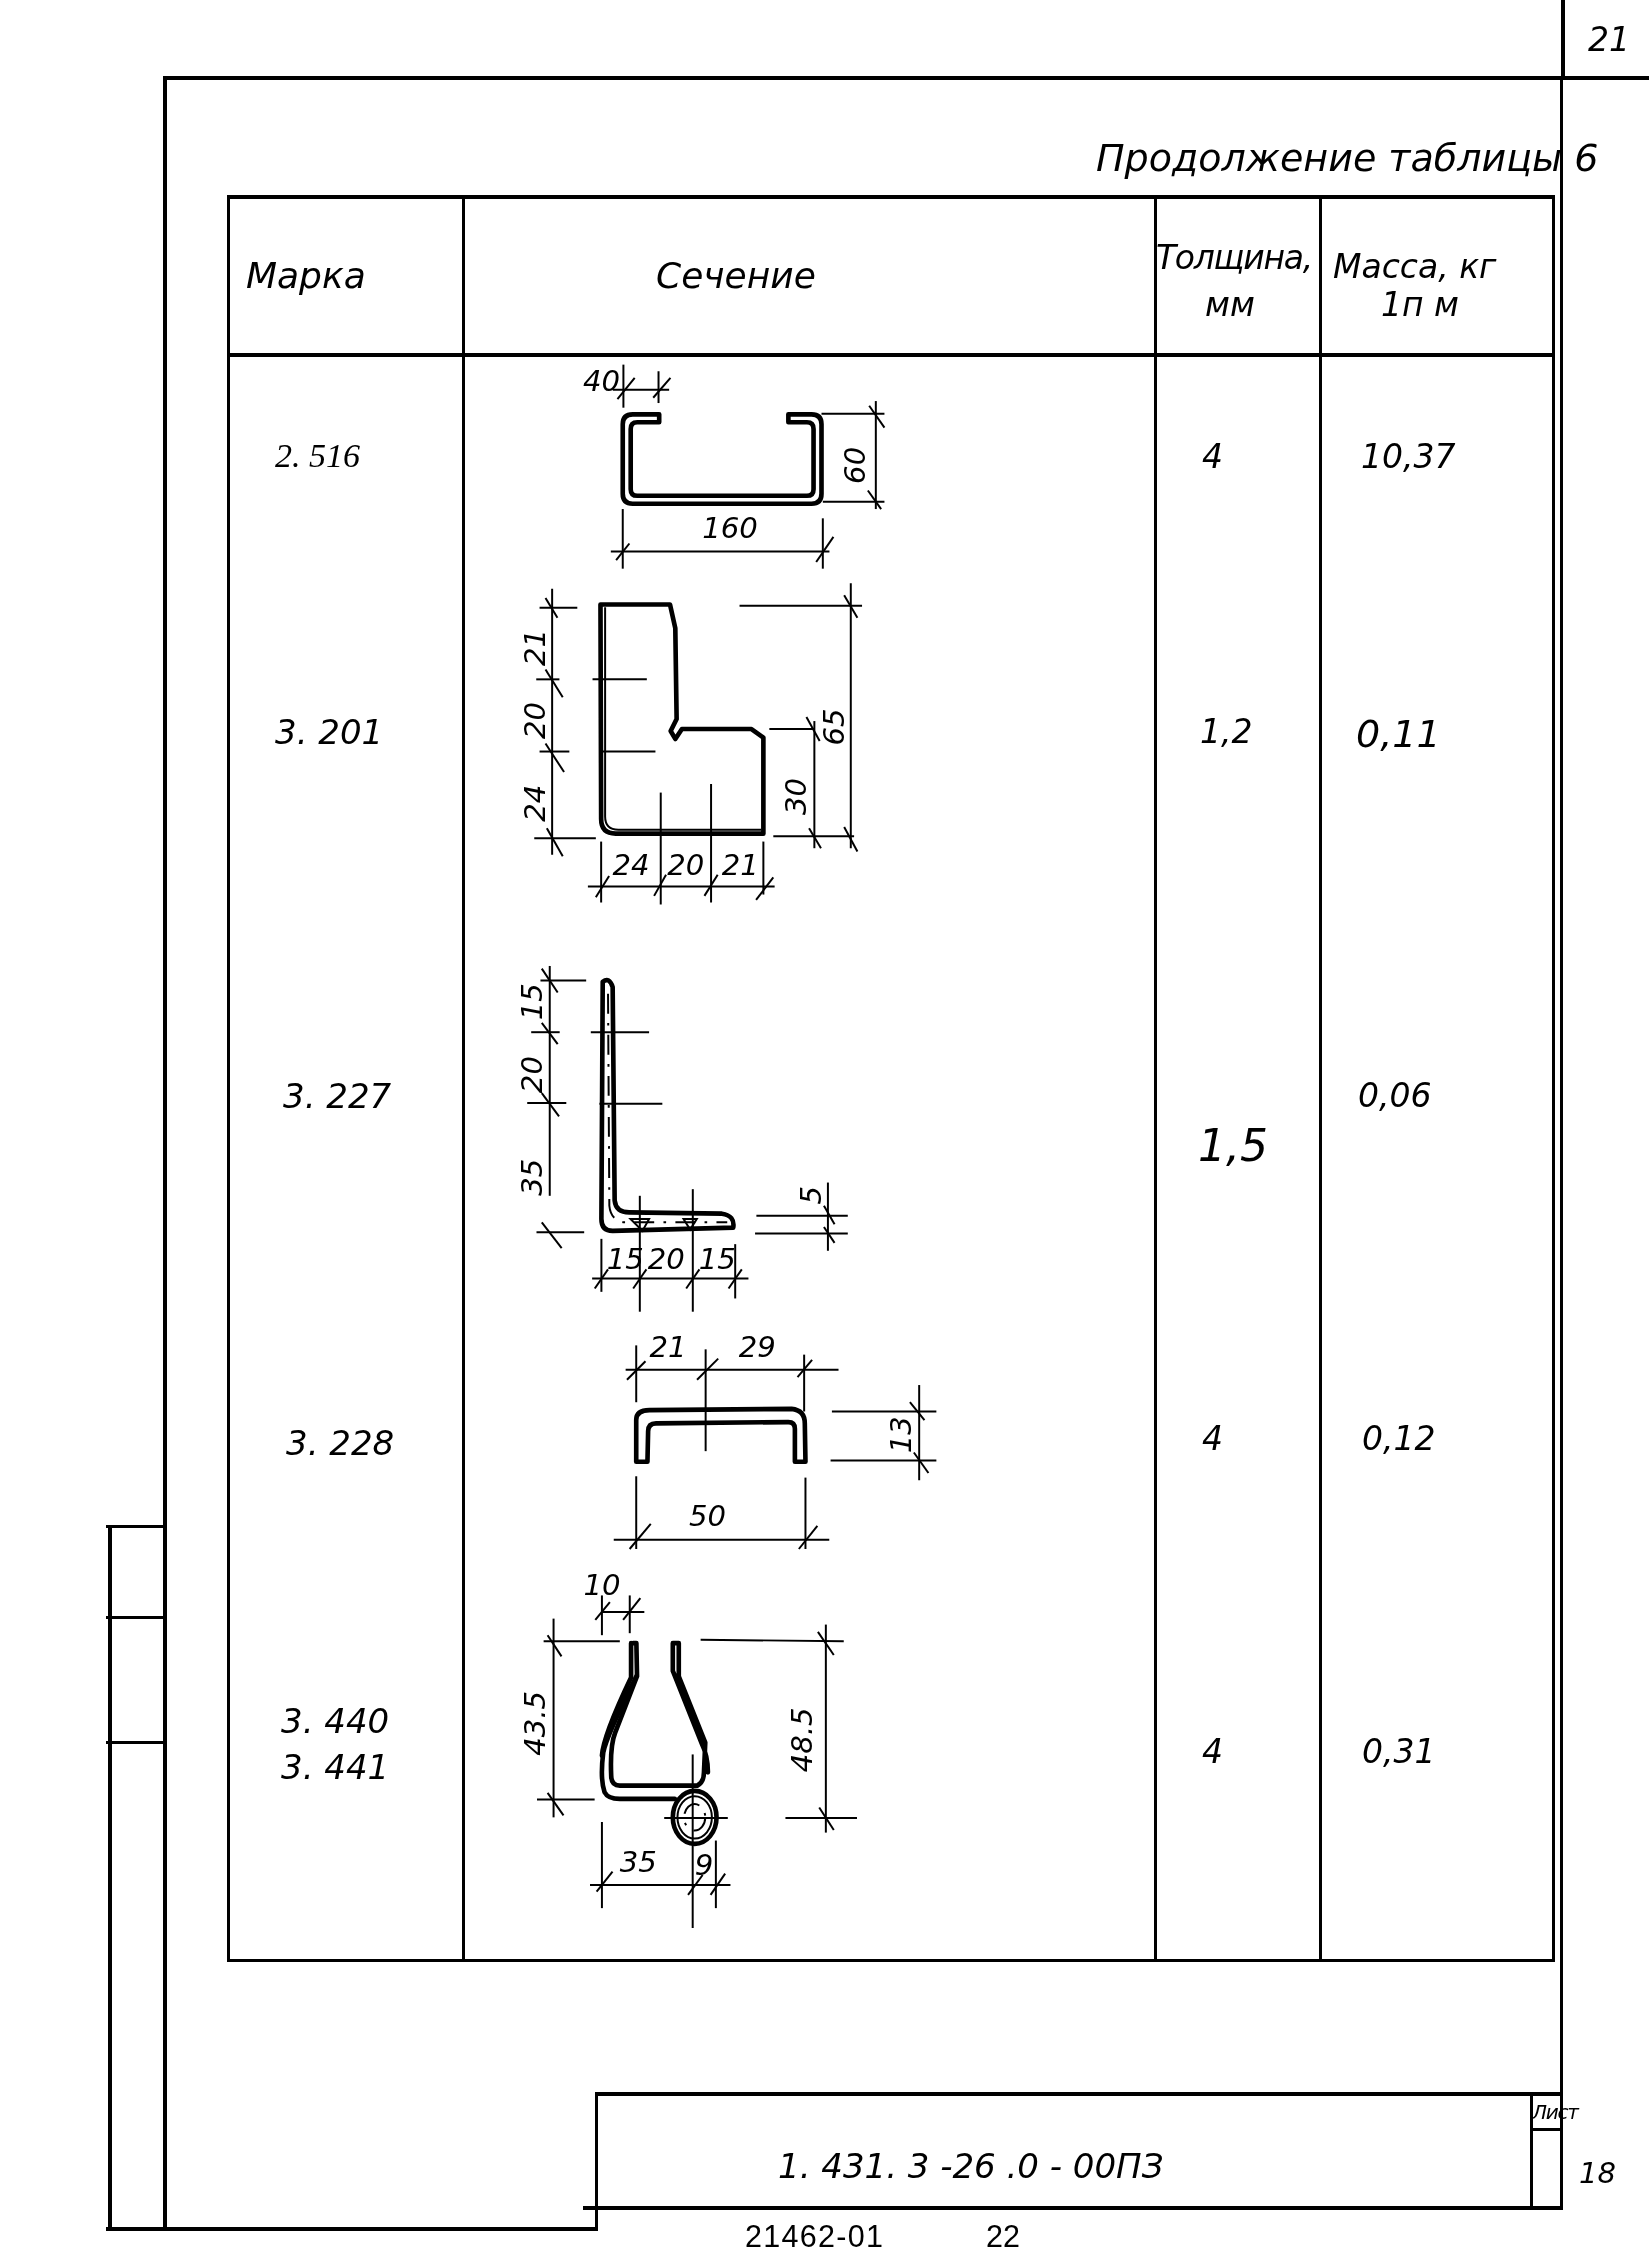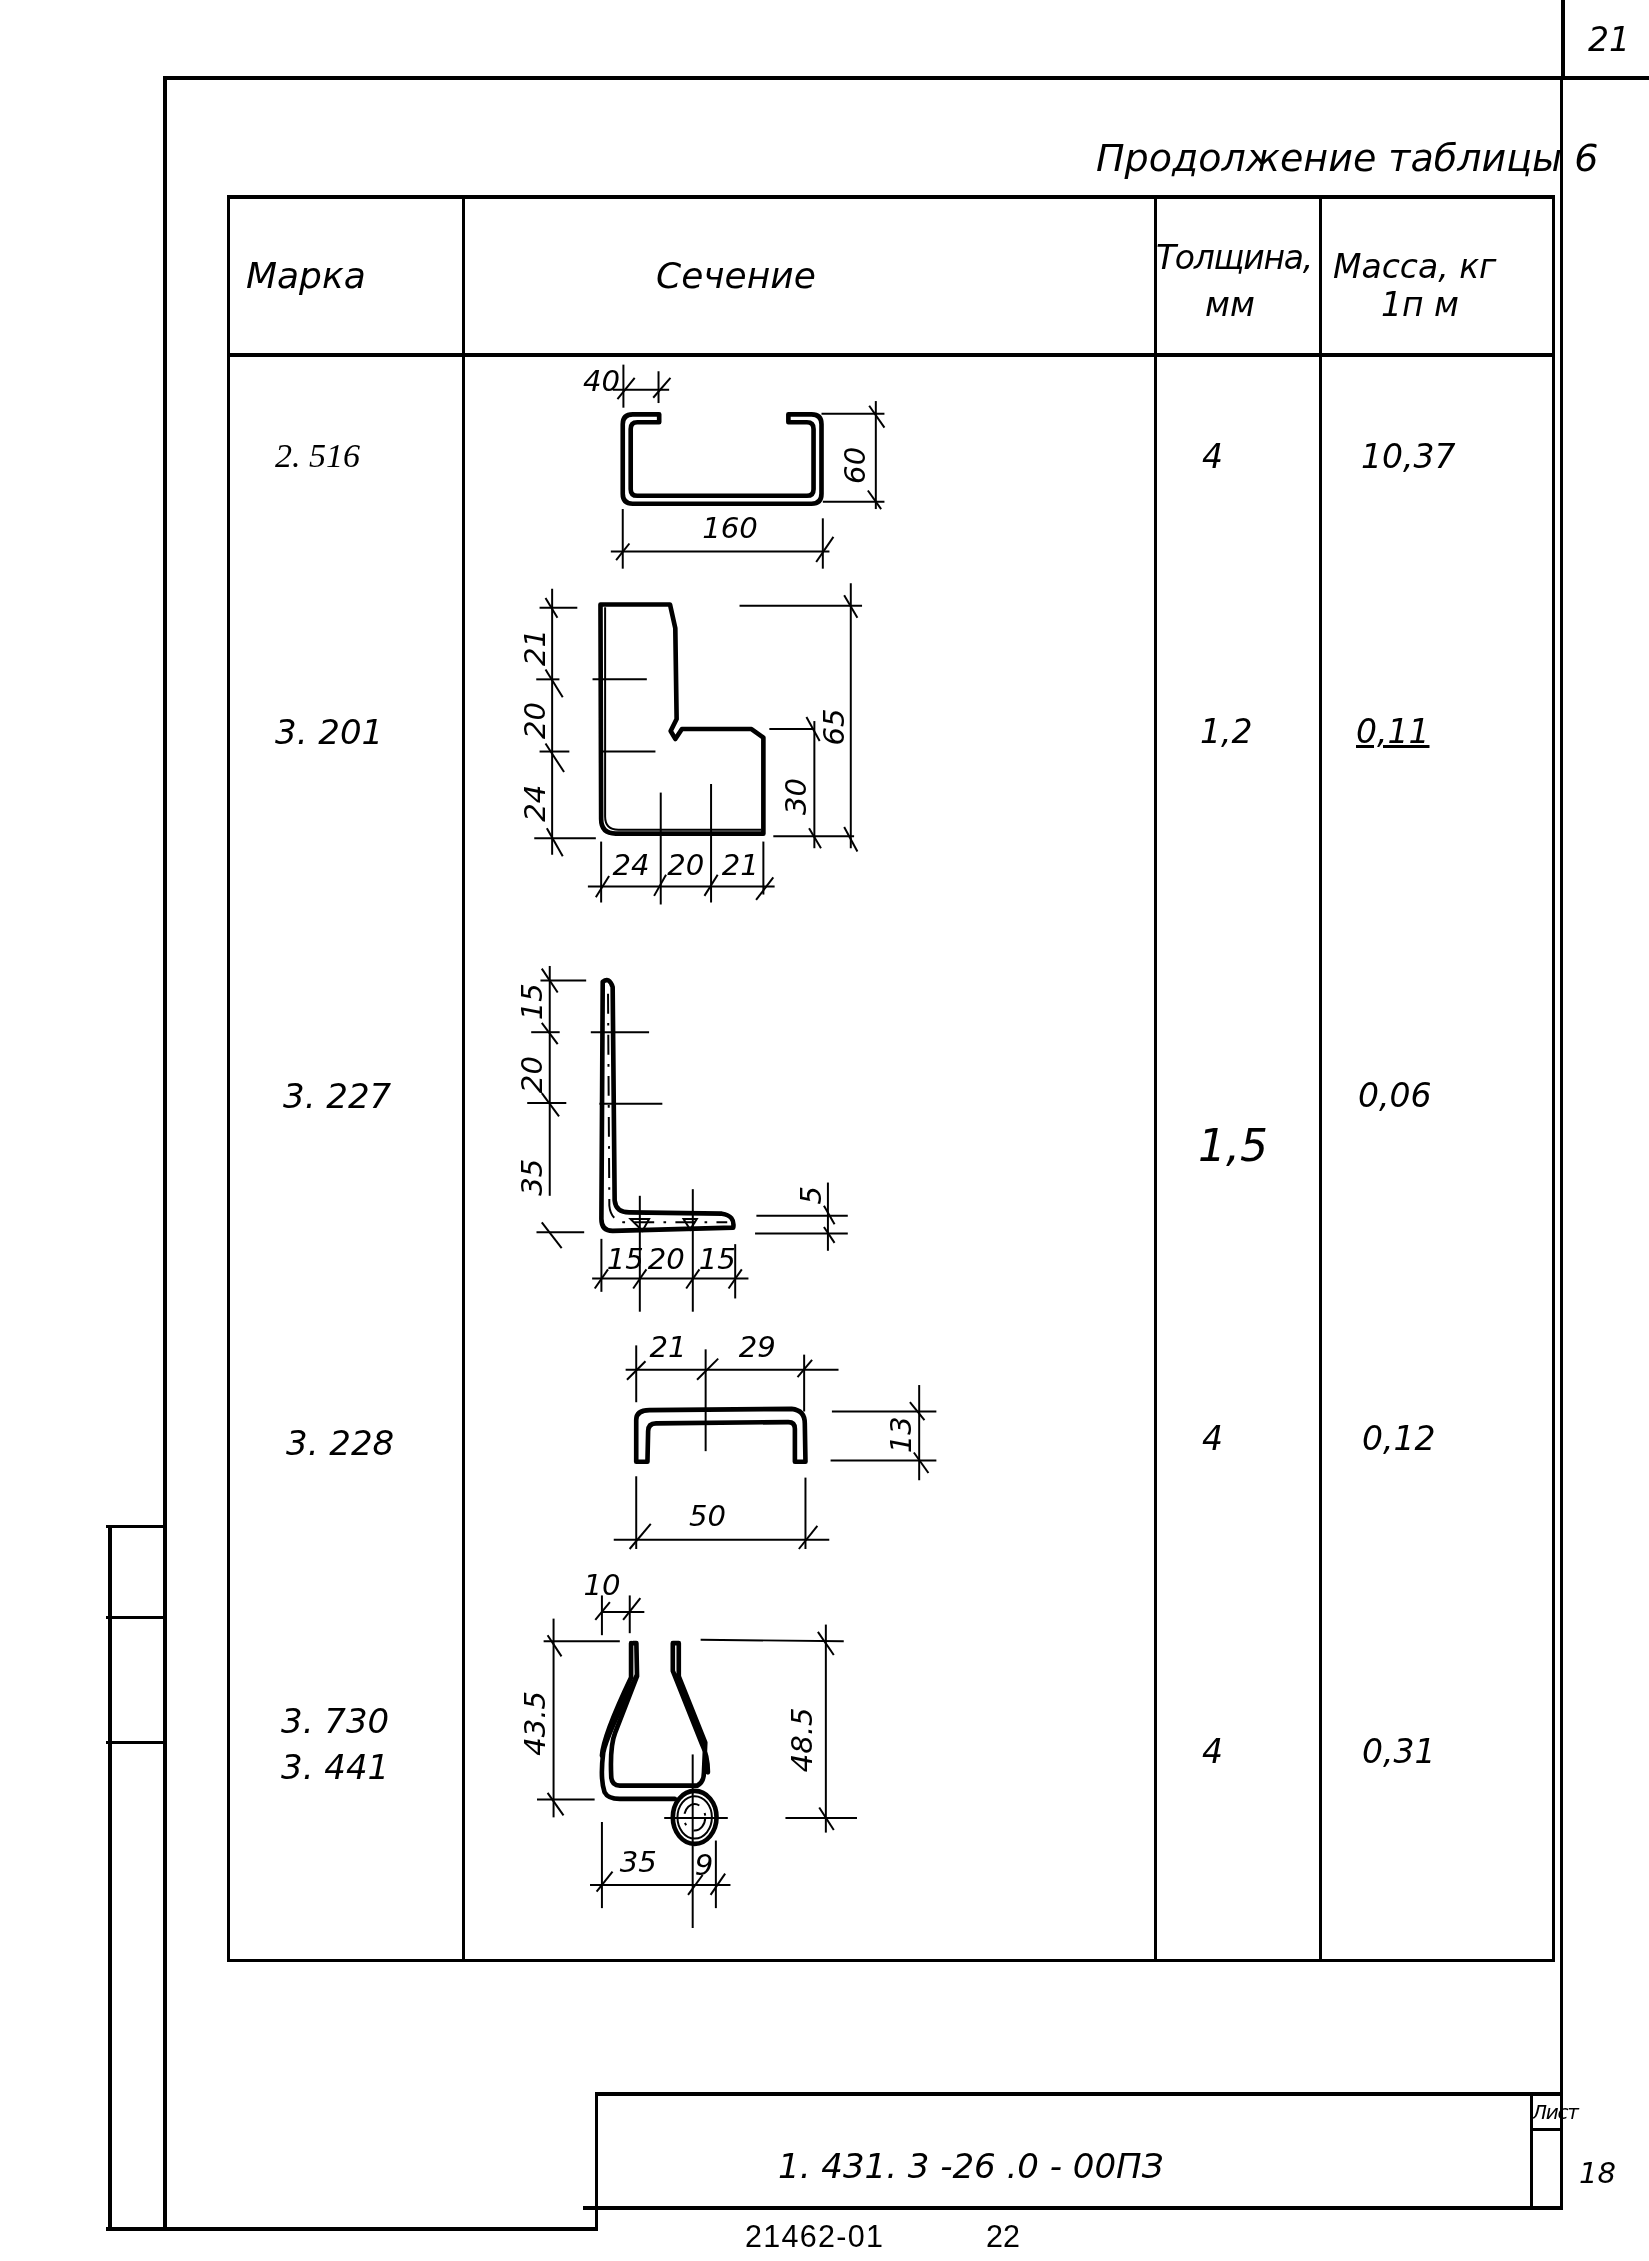--- a/index.html
+++ b/index.html
@@ -74,21 +74,21 @@
       <line class="thin" x1="382" y1="308" x2="408" y2="270"></line>
       <text x="30" y="50">40</text>
       <text x="210" y="272">160</text>
       <text transform="translate(455 190) rotate(-90)">60</text>
     </svg>
   </div>
 
   <div>
     <div class="abs hw" style="left:275px;top:712px;font-size:34px;">3. 201</div>
     <div class="abs hw" style="left:1200px;top:712px;font-size:33px;">1,2</div>
-    <div class="abs hw" style="left:1356px;top:712px;font-size:33px;text-decoration:underline;">0,11</div>
+    <div class="abs hw" style="left:1356px;top:712px;font-size:38px;">0,11</div>
     <svg class="dwg" style="left:523px;top:570px;" width="543" height="371" viewBox="0 0 820 560">
       <path class="prof" d="M 117 52 L 222 52 L 230 88 L 232 225 L 223 243 L 230 255 L 240 240 L 345 240 L 363 253 L 363 398 L 140 398 Q 118 398 118 376 Z"></path>
       <path class="thin" d="M 124 56 L 124 372 Q 124 392 144 392 L 360 392"></path>
       <line class="thin" x1="44" y1="28" x2="44" y2="430"></line>
       <line class="thin" x1="25" y1="57" x2="82" y2="57"></line>
       <line class="thin" x1="20" y1="165" x2="55" y2="165"></line>
       <line class="thin" x1="105" y1="165" x2="187" y2="165"></line>
       <line class="thin" x1="25" y1="274" x2="70" y2="274"></line>
       <line class="thin" x1="115" y1="274" x2="200" y2="274"></line>
       <line class="thin" x1="17" y1="405" x2="110" y2="405"></line>
@@ -193,21 +193,21 @@
       <line class="thin" x1="50" y1="360" x2="82" y2="322"></line>
       <line class="thin" x1="306" y1="360" x2="334" y2="325"></line>
       <text x="80" y="70">21</text>
       <text x="215" y="70">29</text>
       <text transform="translate(475 215) rotate(-90)">13</text>
       <text x="140" y="325">50</text>
     </svg>
   </div>
 
   <div>
-    <div class="abs hw" style="left:281px;top:1701px;font-size:34px;">3. 730</div>
+    <div class="abs hw" style="left:281px;top:1701px;font-size:34px;">3. 440</div>
     <div class="abs hw" style="left:281px;top:1747px;font-size:34px;">3. 441</div>
     <div class="abs hw" style="left:1202px;top:1732px;font-size:33px;">4</div>
     <div class="abs hw" style="left:1362px;top:1732px;font-size:33px;">0,31</div>
     <svg class="dwg" style="left:517px;top:1557px;" width="517" height="371" viewBox="0 0 780 560">
       <path class="prof" d="M 175 130 L 180 130 L 181 180 L 148 265 Q 140 285 142 330 Q 142 345 155 345 L 272 345 Q 282 340 282 325 L 284 280 L 244 180 L 244 130 L 235 130 L 235 172 L 278 280 Q 288 300 288 325"></path>
       <path class="prof" d="M 180 180 Q 135 270 130 295 Q 125 335 132 355 Q 137 365 155 365 L 238 365"></path>
       <path class="prof" d="M 172 130 L 172 182 Q 130 270 128 300"></path>
       <ellipse class="prof" cx="268" cy="393" rx="33" ry="40"></ellipse>
       <ellipse class="thin" cx="268" cy="393" rx="26" ry="32"></ellipse>
       <ellipse class="dash" cx="268" cy="393" rx="16" ry="20"></ellipse>

